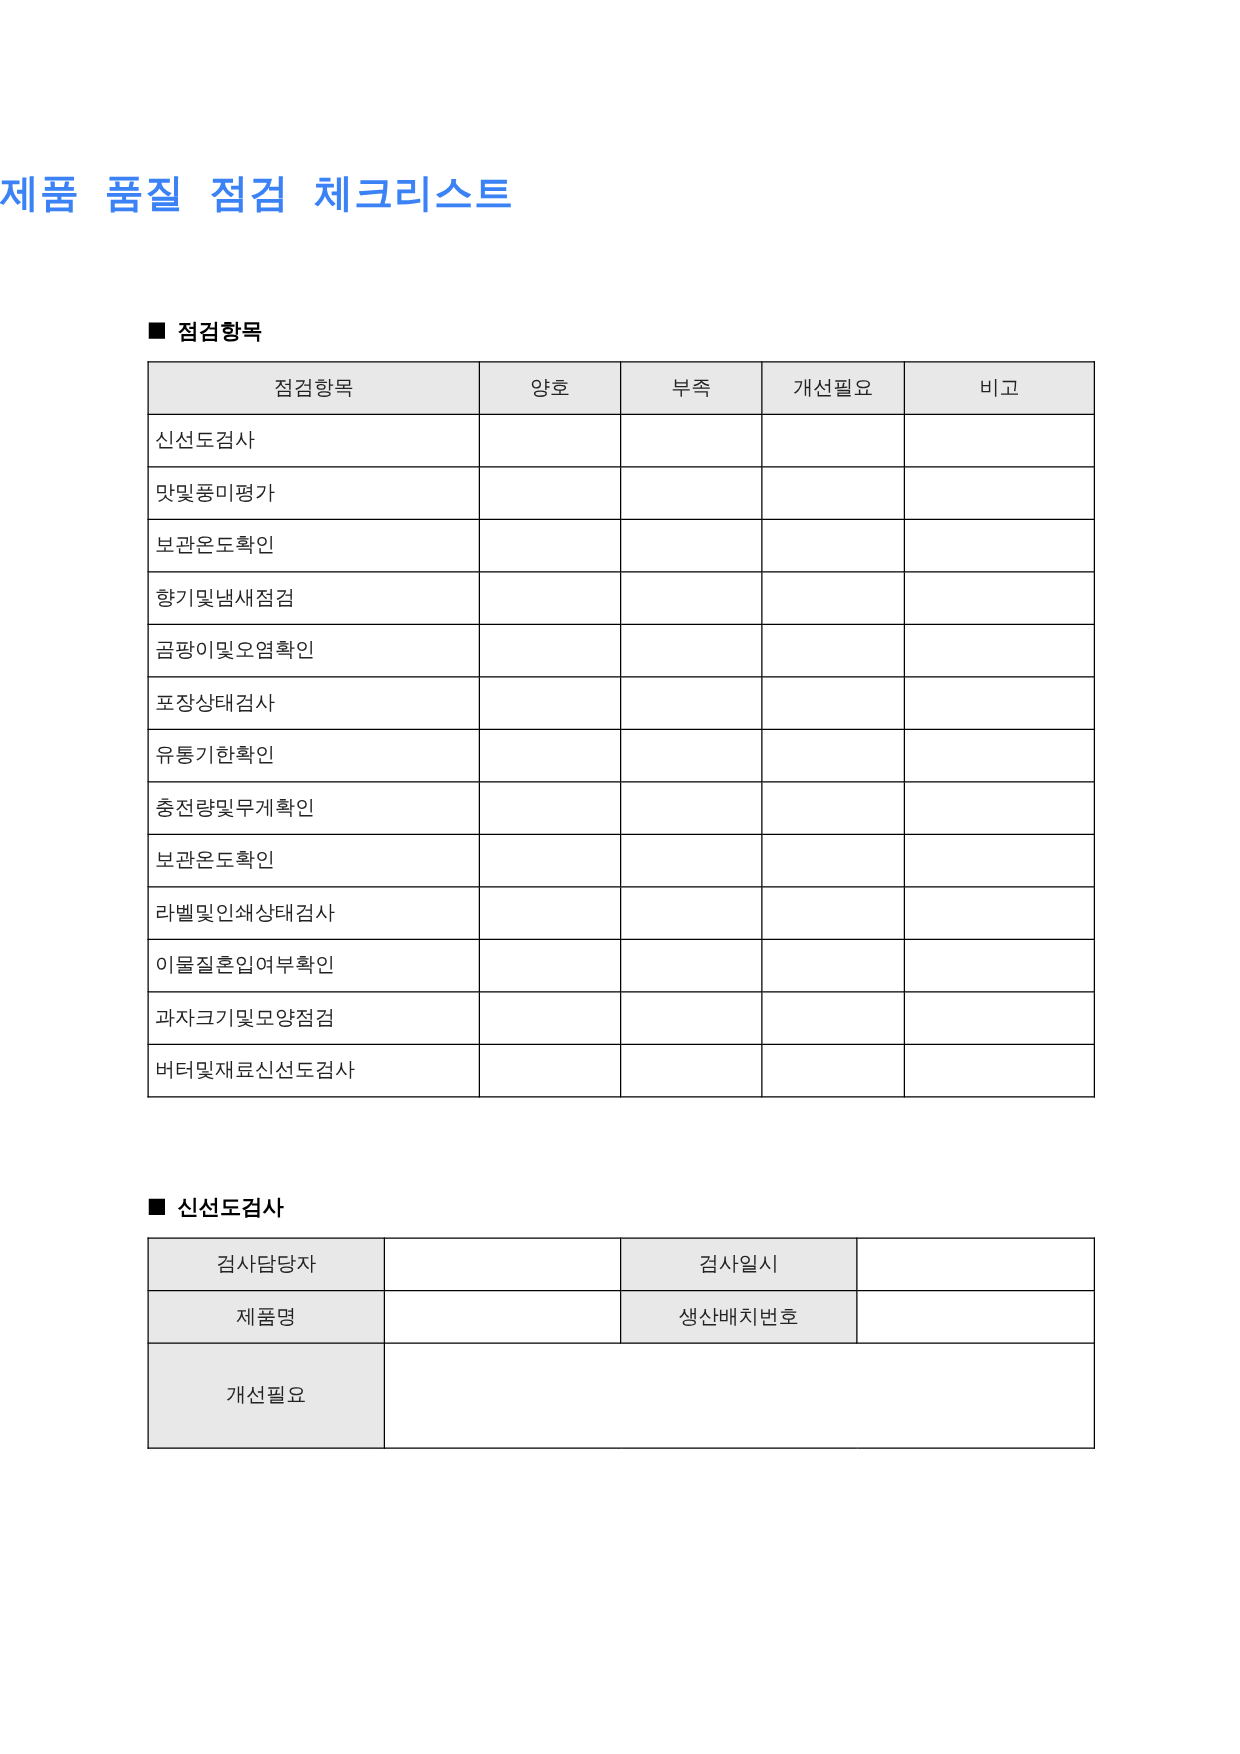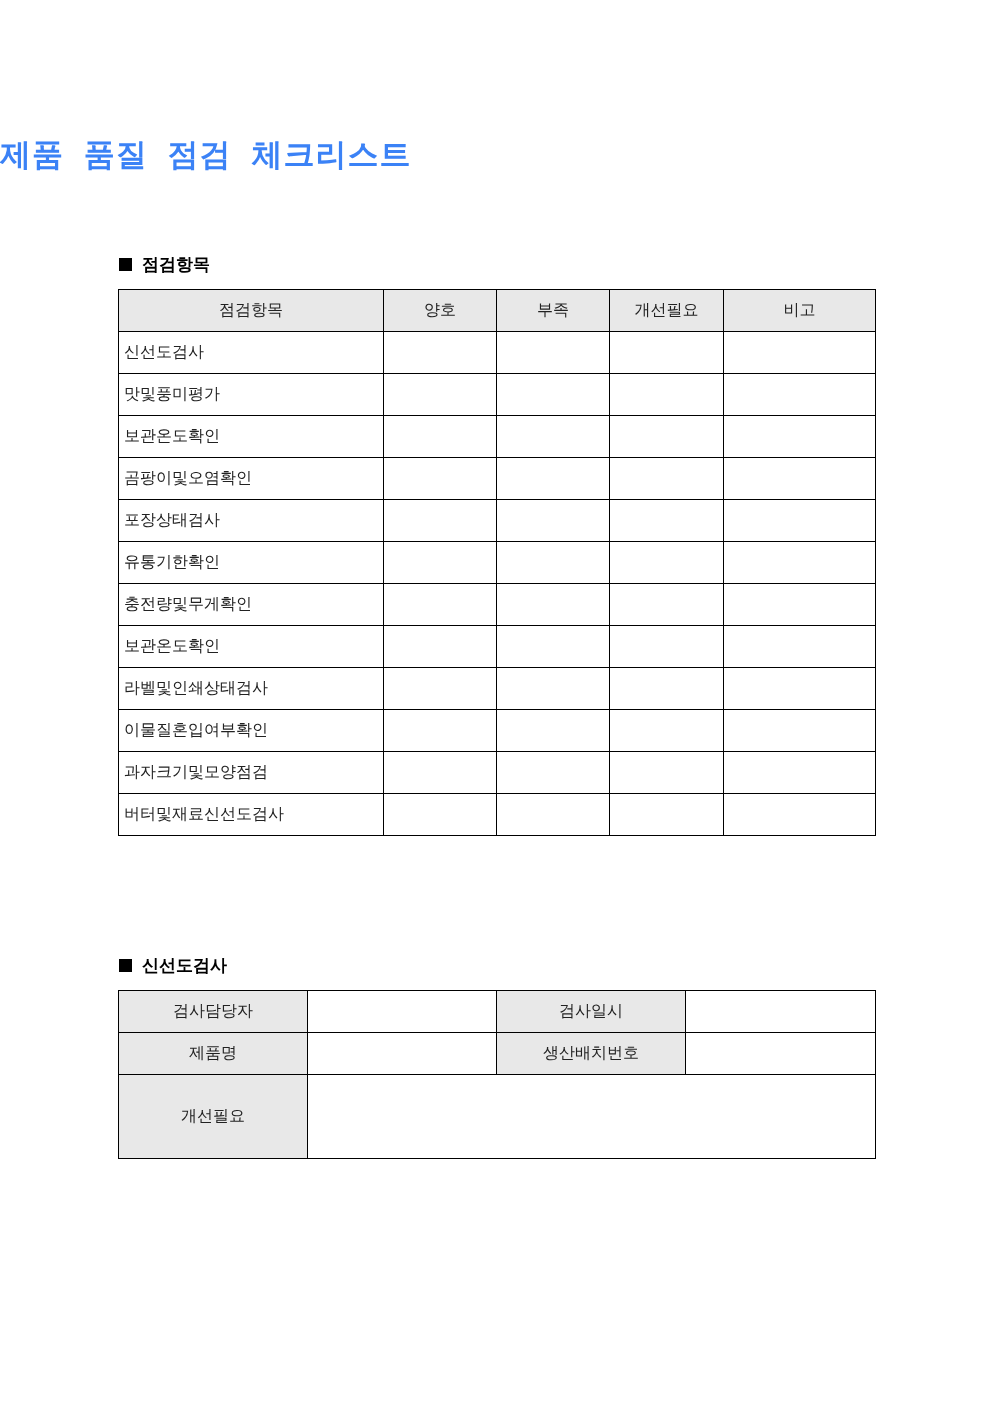--- a/index.html
+++ b/index.html
@@ -130,20 +130,27 @@
       <td></td>
     </tr>
     <tr>
       <td class="item">보관온도확인</td>
       <td></td>
       <td></td>
       <td></td>
       <td></td>
     </tr>
     <tr>
+      <td class="item">향기및냄새점검</td>
+      <td></td>
+      <td></td>
+      <td></td>
+      <td></td>
+    </tr>
+    <tr>
       <td class="item">곰팡이및오염확인</td>
       <td></td>
       <td></td>
       <td></td>
       <td></td>
     </tr>
     <tr>
       <td class="item">포장상태검사</td>
       <td></td>
       <td></td>

